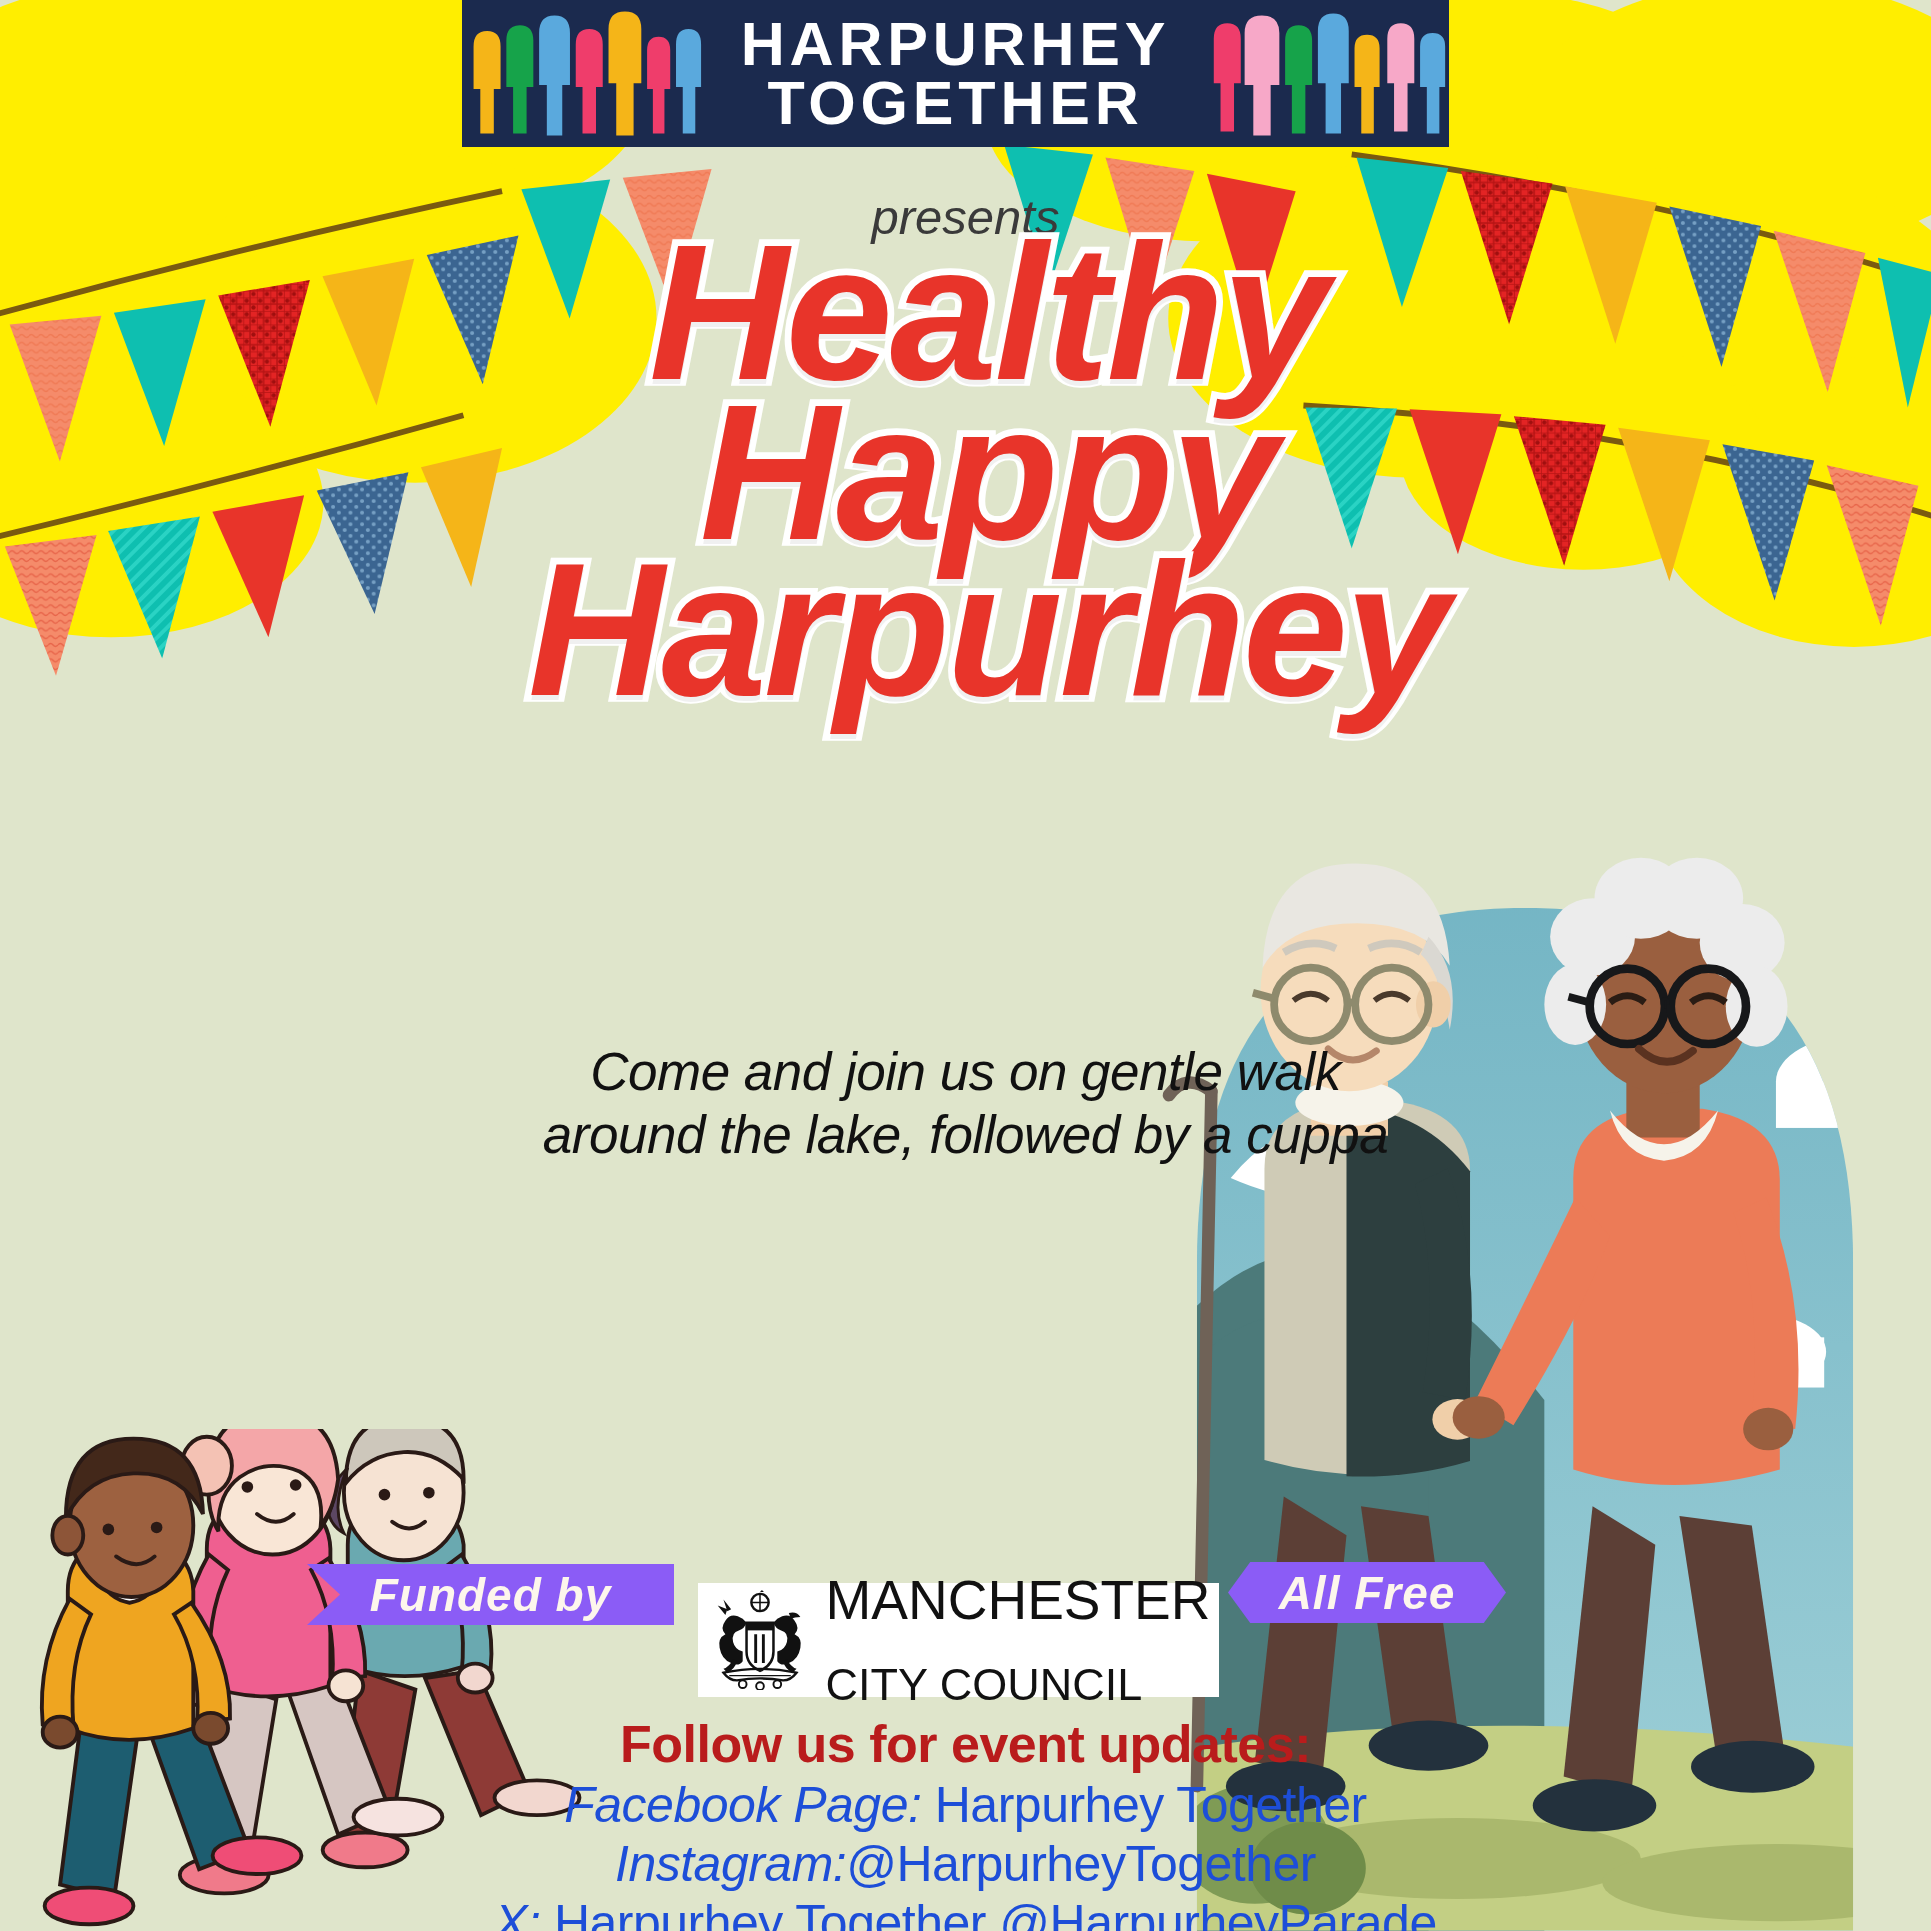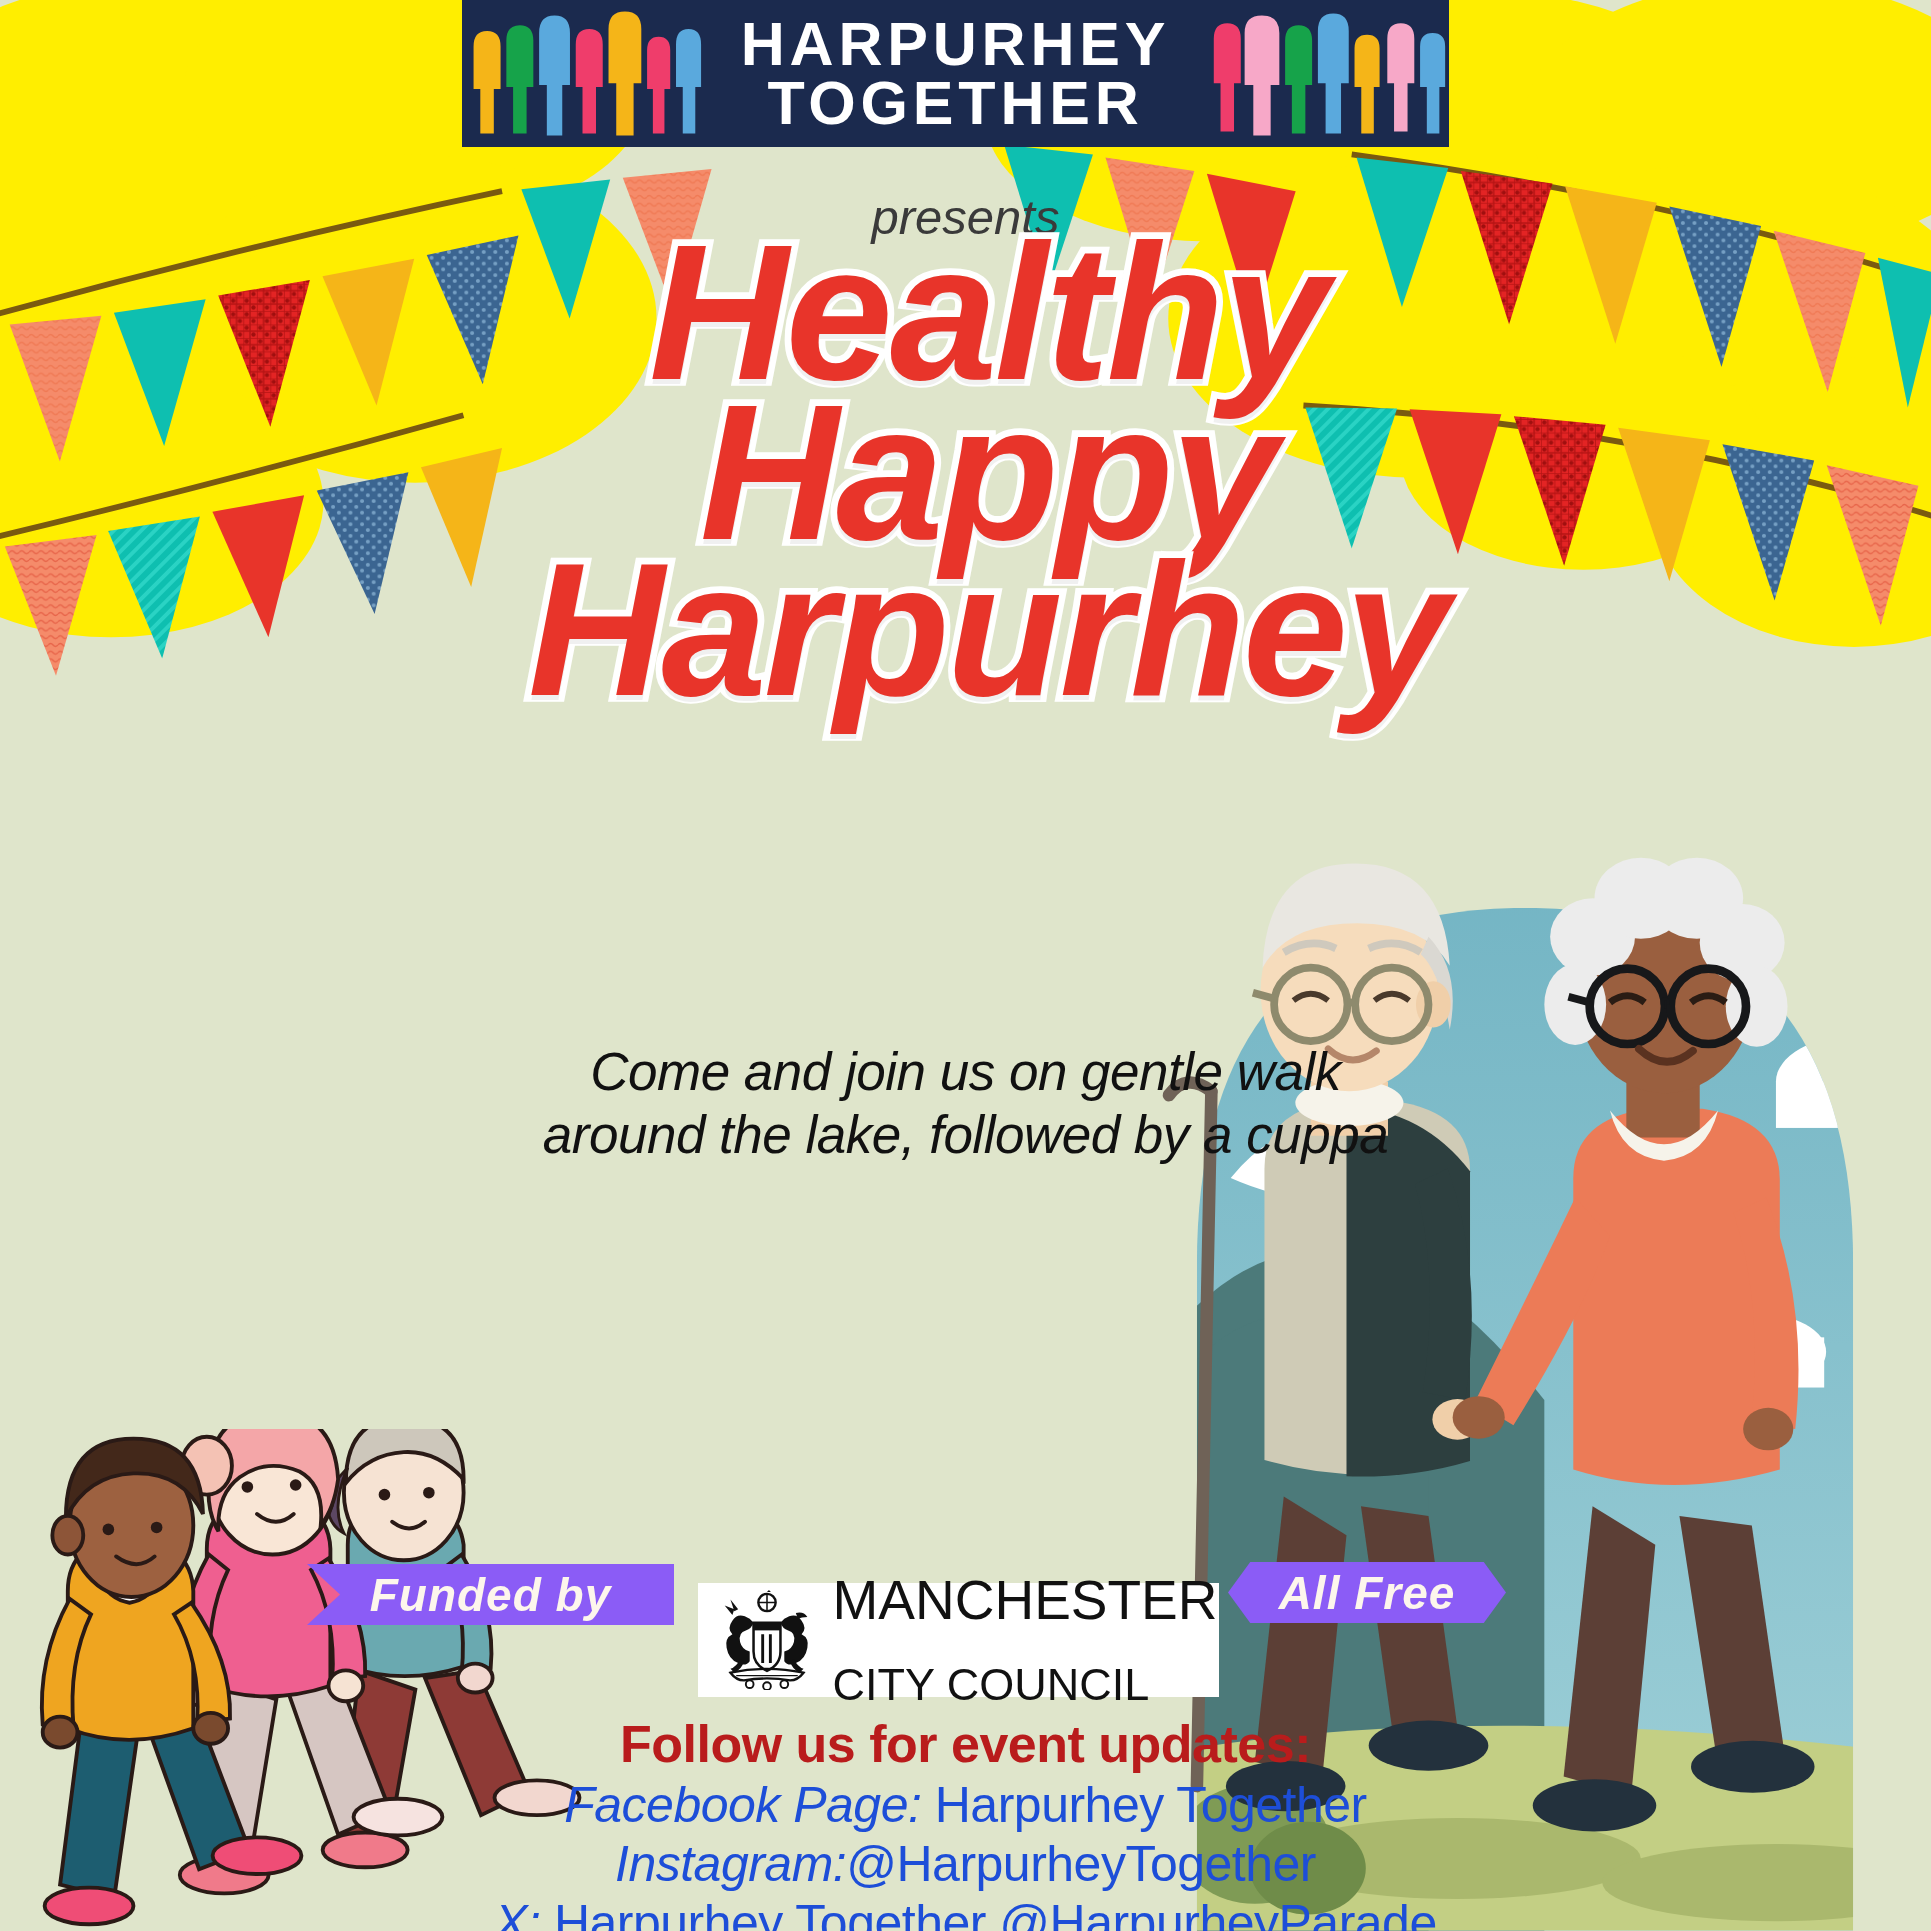--- a/index.html
+++ b/index.html
@@ -104,21 +104,21 @@
   }
   #ribbon-free {
     left:1228px; top:1562px; width:278px;
     clip-path:polygon(8% 0, 92% 0, 100% 50%, 92% 100%, 8% 100%, 0 50%);
   }
 
   
   #council-logo {
     position:absolute; left:698px; top:1583px; width:521px; height:114px;
     background:#ffffff; z-index:33;
-    display:flex; align-items:center; padding-left:17px;
+    display:flex; align-items:center; padding-left:10px;
   }
   #crest { width:104px; height:100px; flex:0 0 104px; }
   #council-words {
     margin-left:13.5px; color:#111111; line-height:0.97;
     font-family:"Liberation Sans", sans-serif;
   }
   #council-words .cw1 { font-size:55px; letter-spacing:0px; display:block; }
   #council-words .cw2 { font-size:45px; letter-spacing:0px; display:block;margin-top:36px; }
 
   

